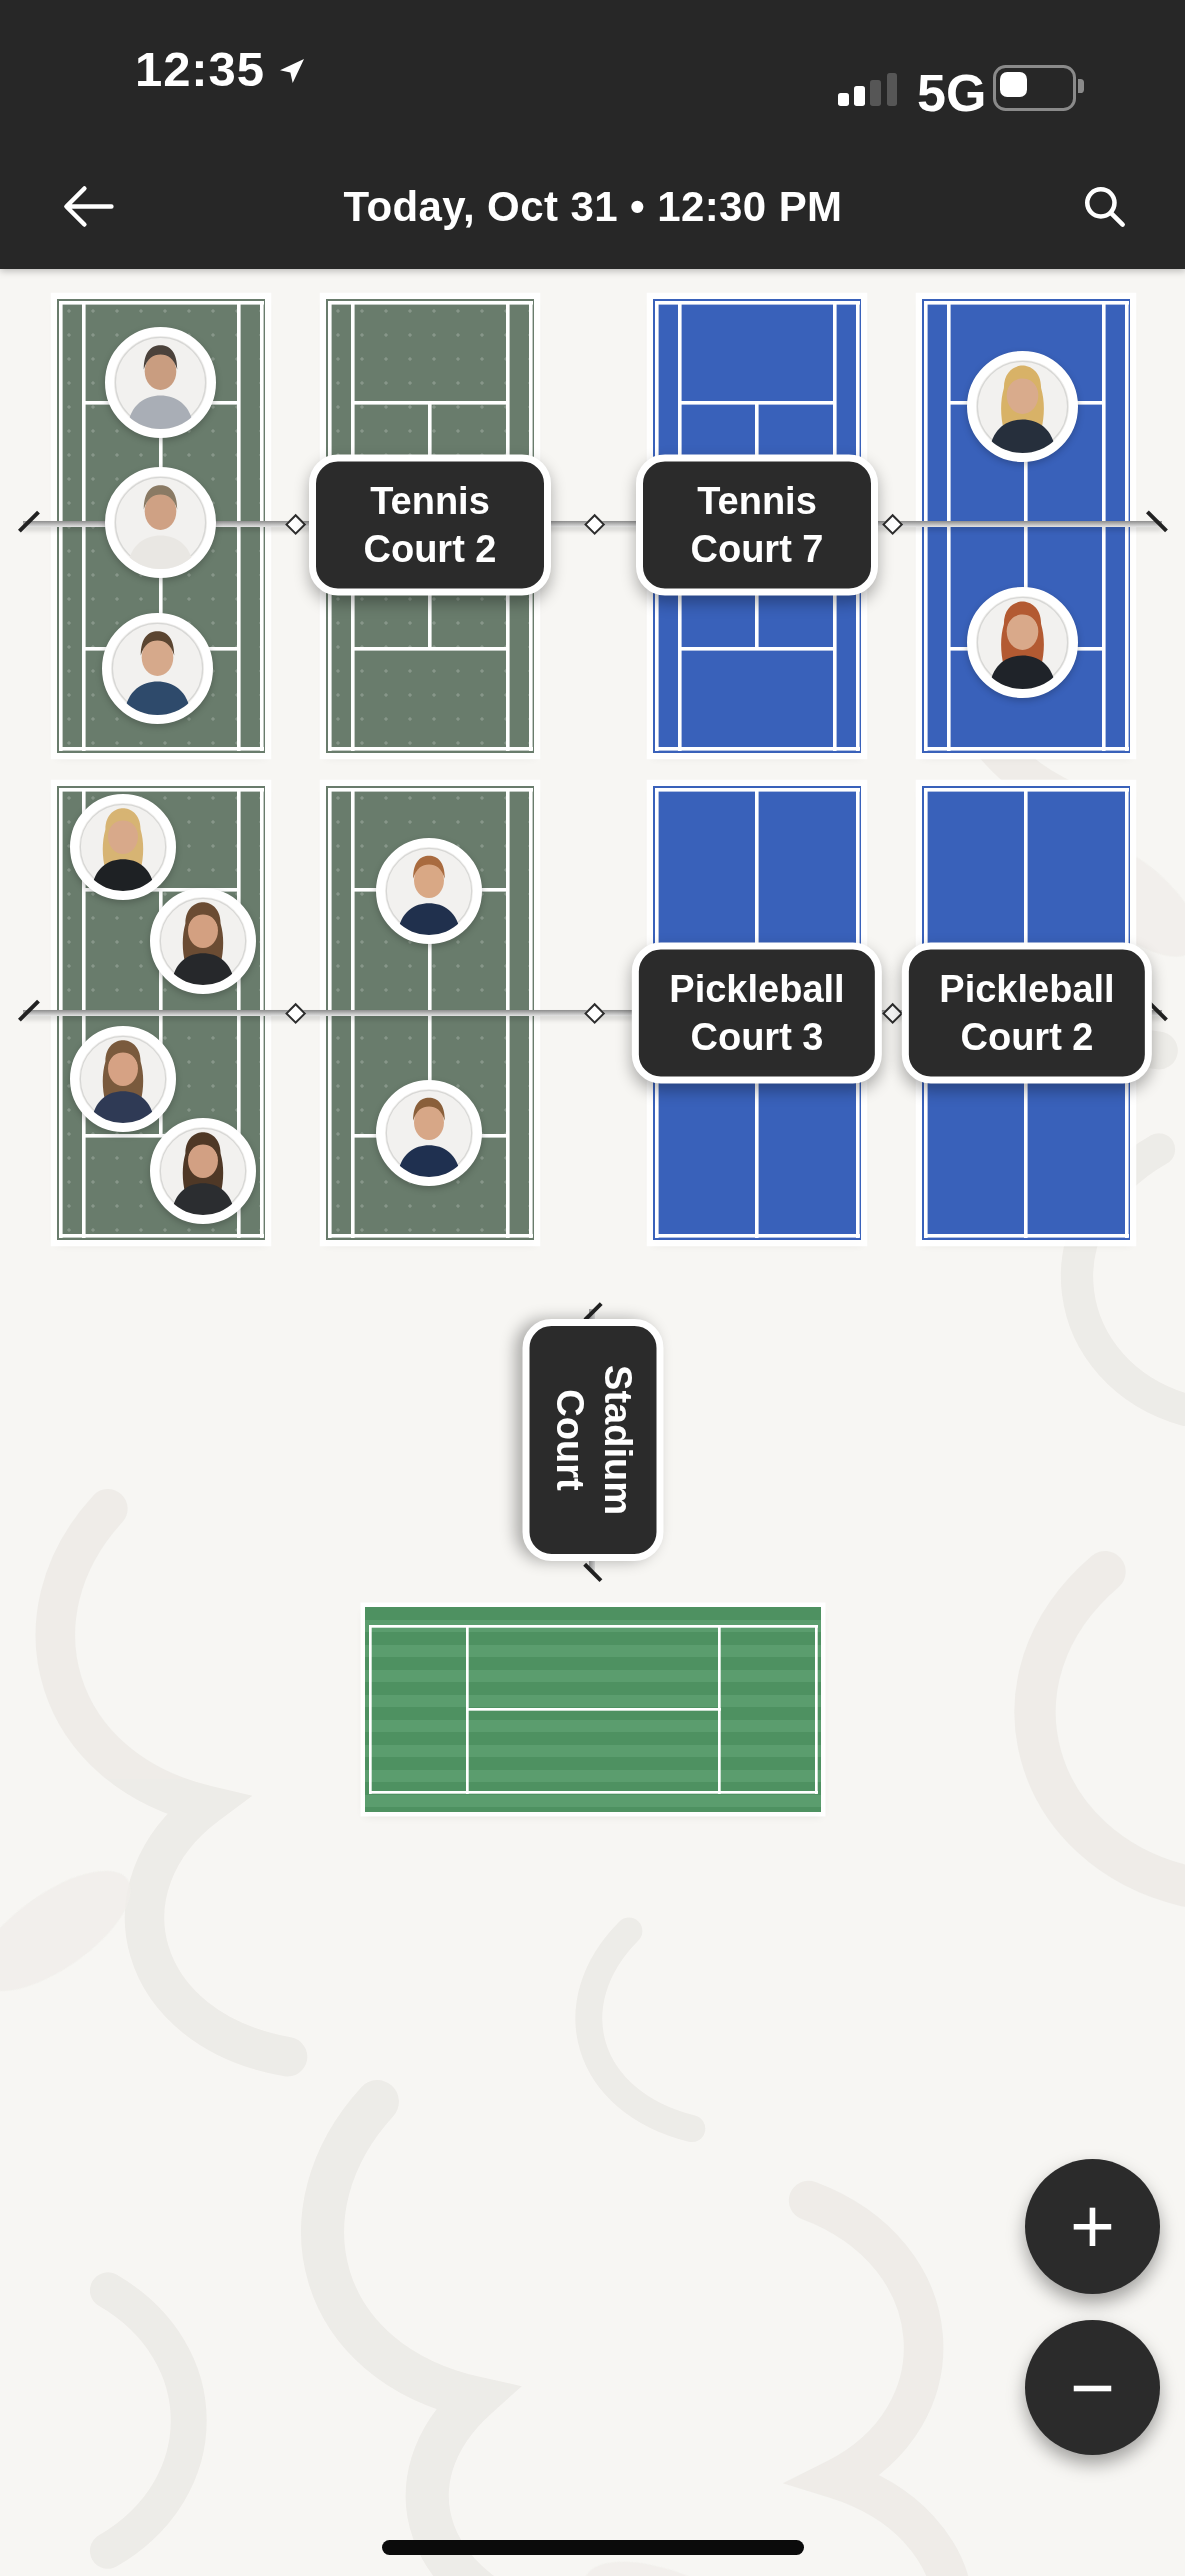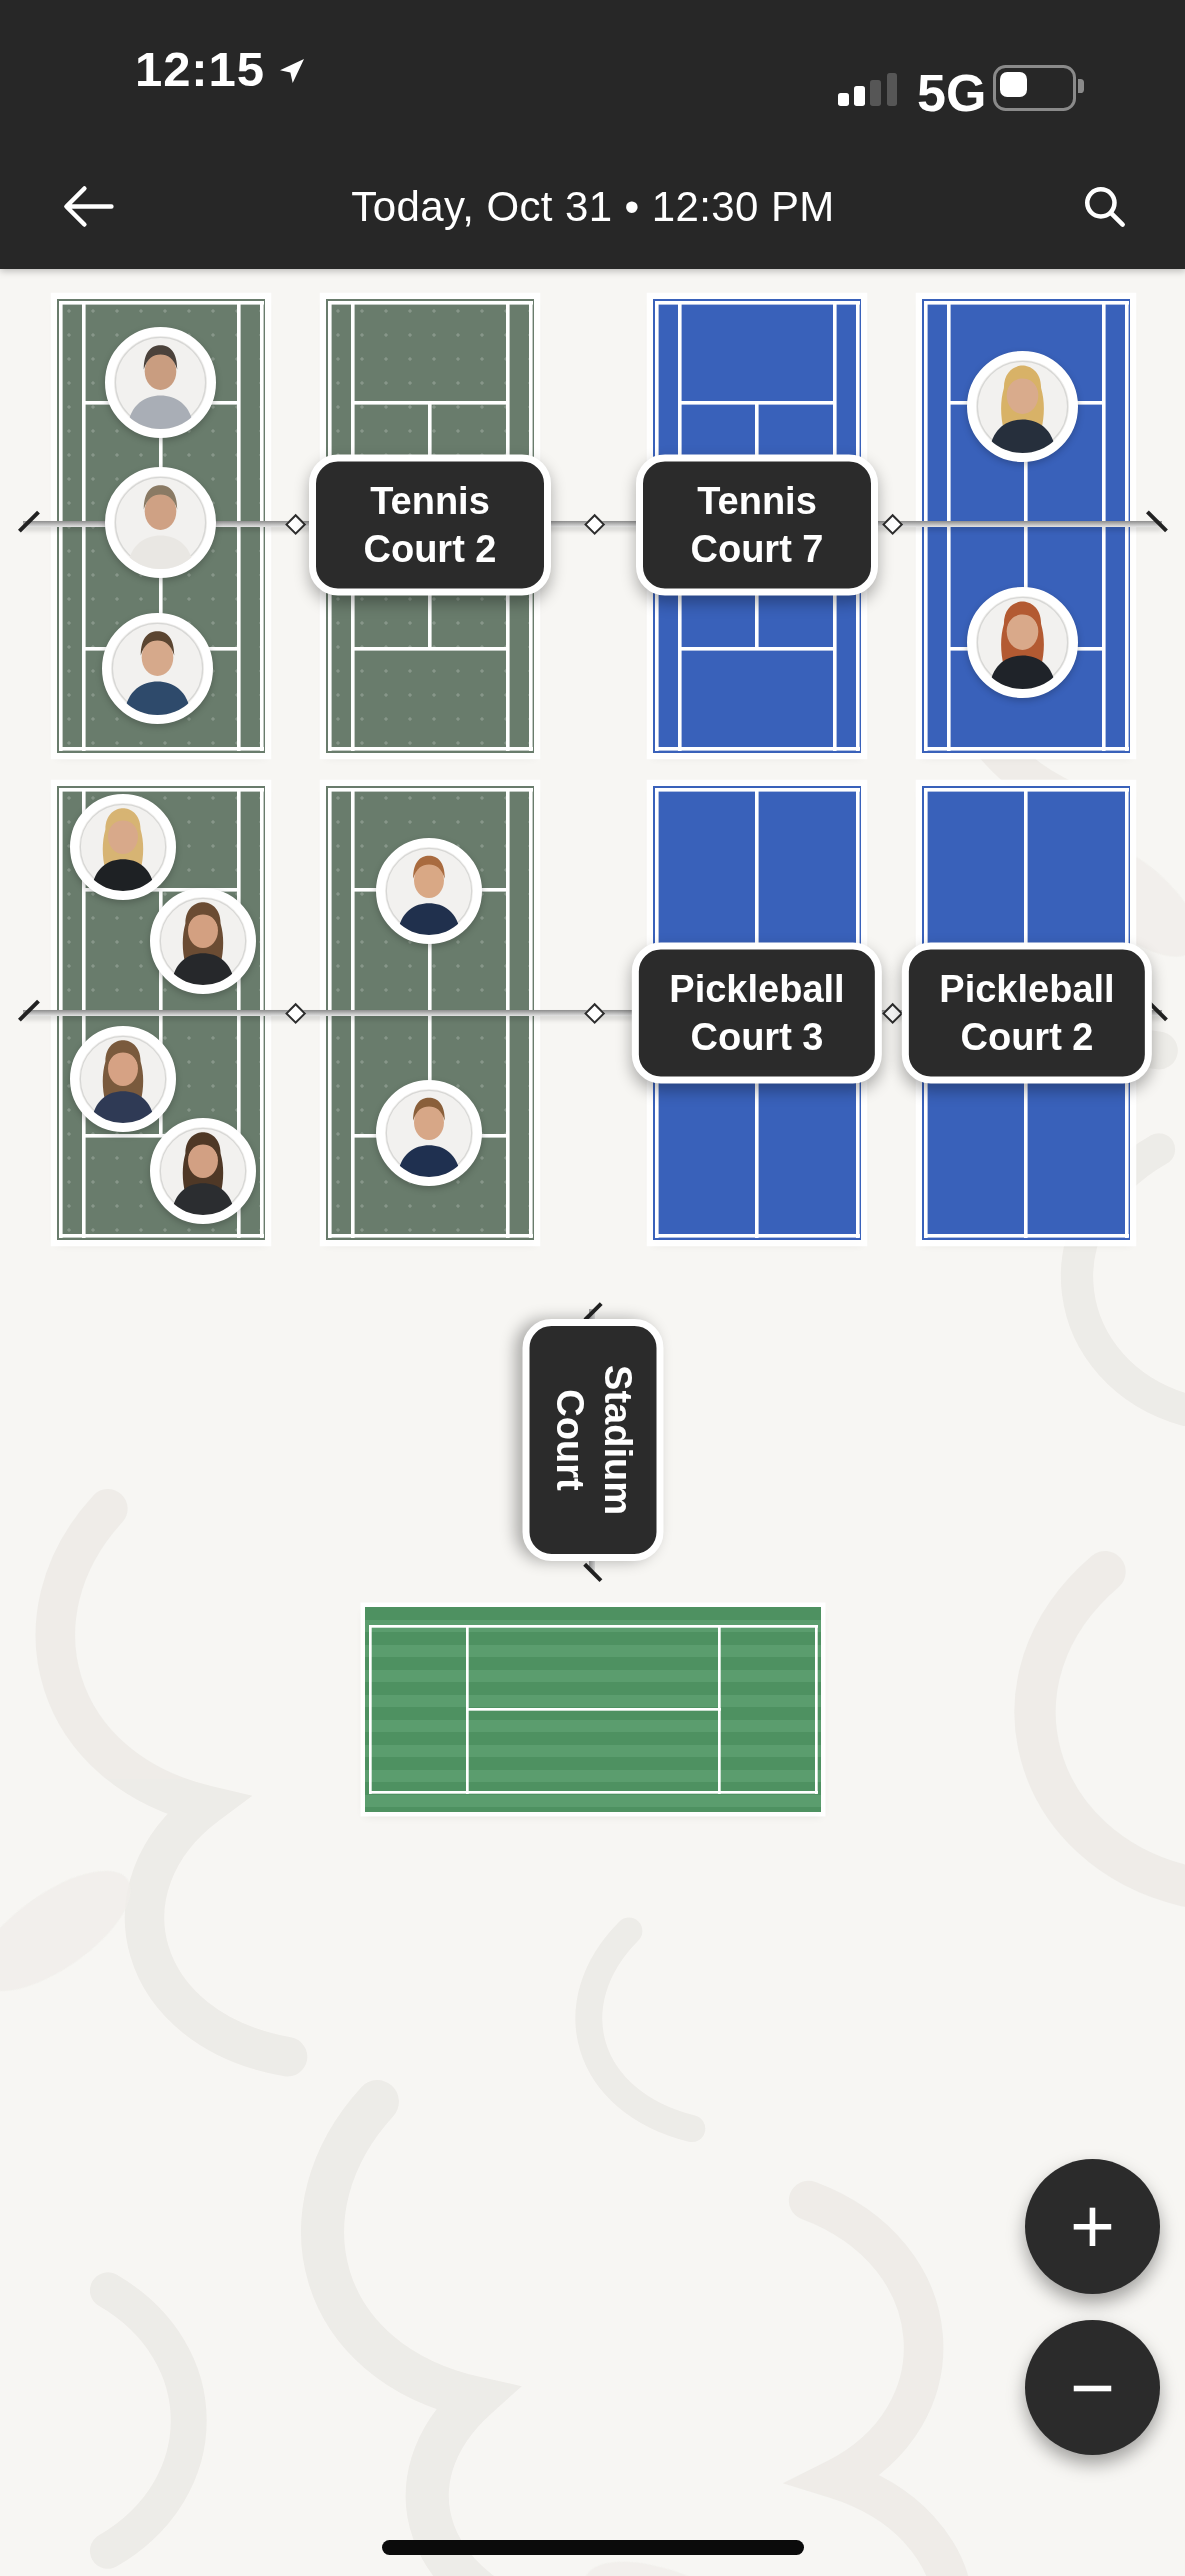--- a/index.html
+++ b/index.html
@@ -27,21 +27,21 @@
   .signal .b3{height:26px;background:#565656}.signal .b4{height:33px;background:#565656}
   .net-label{position:absolute;left:917px;top:27px;color:#fff;font-size:52px;font-weight:700;}
   .battery{position:absolute;left:993px;top:29px;width:77px;height:40px;border:3.6px solid #8a8a8a;border-radius:12.6px;}
   .battery .fill{position:absolute;left:3.6px;top:3.6px;width:30.5px;height:25px;background:#fff;border-radius:7.2px;}
   .battery .nub{position:absolute;right:-10.8px;top:10.8px;width:6.3px;height:14.4px;background:#8a8a8a;border-radius:0 3.6px 3.6px 0;}
   
   .header-row{position:absolute;left:0;top:144px;width:1186px;height:126px;}
   .back-btn{position:absolute;left:47px;top:25px;width:81px;height:75px;display:flex;align-items:center;justify-content:center;}
   .page-title{
     position:absolute;left:0;top:0;width:1186px;height:126px;display:flex;align-items:center;justify-content:center;
-    color:#fff;font-size:42px;font-weight:400;letter-spacing:0.4px;
+    color:#fff;font-size:42px;font-weight:700;letter-spacing:0.4px;
   }
   .search-btn{position:absolute;right:41px;top:25px;width:81px;height:75px;display:flex;align-items:center;justify-content:center;}
 
   
   .content{position:absolute;left:0;top:269px;width:1186px;height:2307px;}
   .bg-pattern{position:absolute;left:0;top:0;pointer-events:none;}
 
   
   .court{position:absolute;width:208px;height:454px;z-index:2;
     box-shadow:0 0 0 6.3px rgba(255,255,255,.95), 0 3.6px 9px rgba(0,0,0,.10);}
@@ -321,21 +321,21 @@
       <span>+</span>
     </div>
     <div class="fab" style="left:1025px;top:2051px;">
       <span>−</span>
     </div>
   </div>
 
   <div class="topbar">
     <div class="status-row">
       <div class="time">
-        <span>12:15</span>
+        <span>12:35</span>
         <svg class="loc-icon" width="32" height="32" viewBox="0 0 24 24">
           <polygon points="21,3 3,11.5 10.8,13.2 12.5,21" fill="#ffffff"></polygon>
         </svg>
       </div>
       <div class="signal">
         <div class="bar b1"></div>
           <div class="bar b2"></div>
           <div class="bar b3"></div>
           <div class="bar b4"></div>
       </div>

